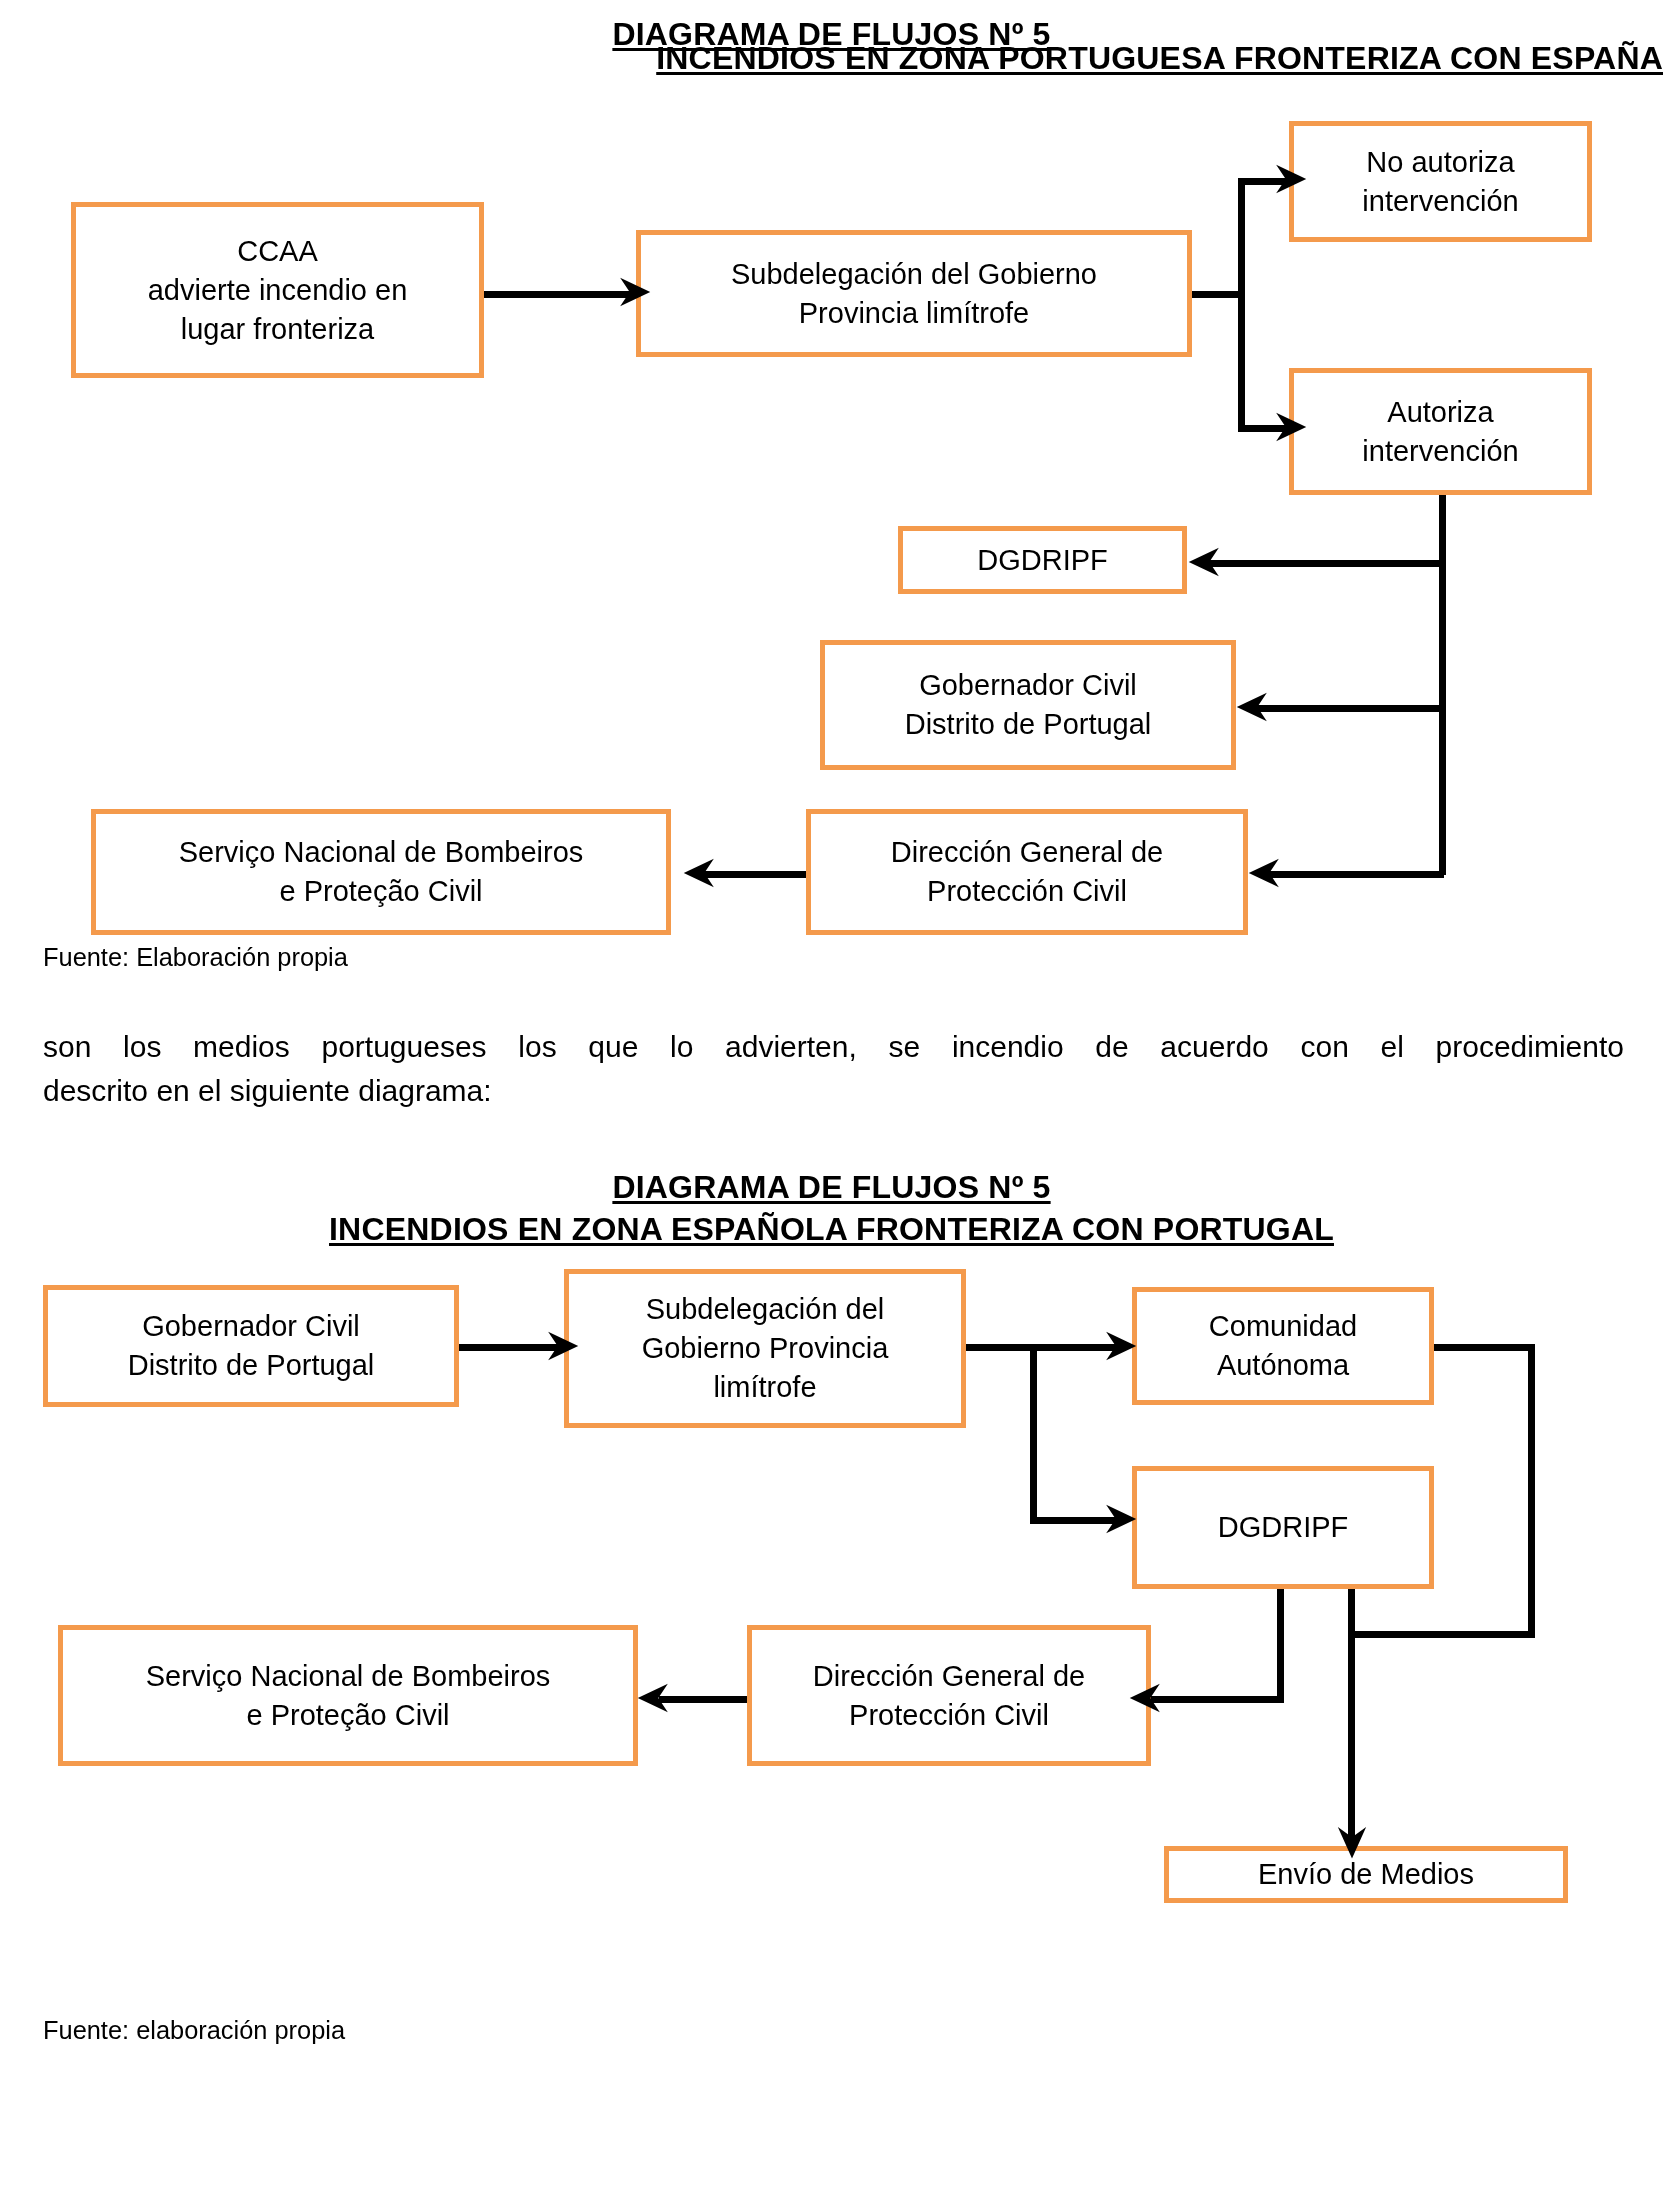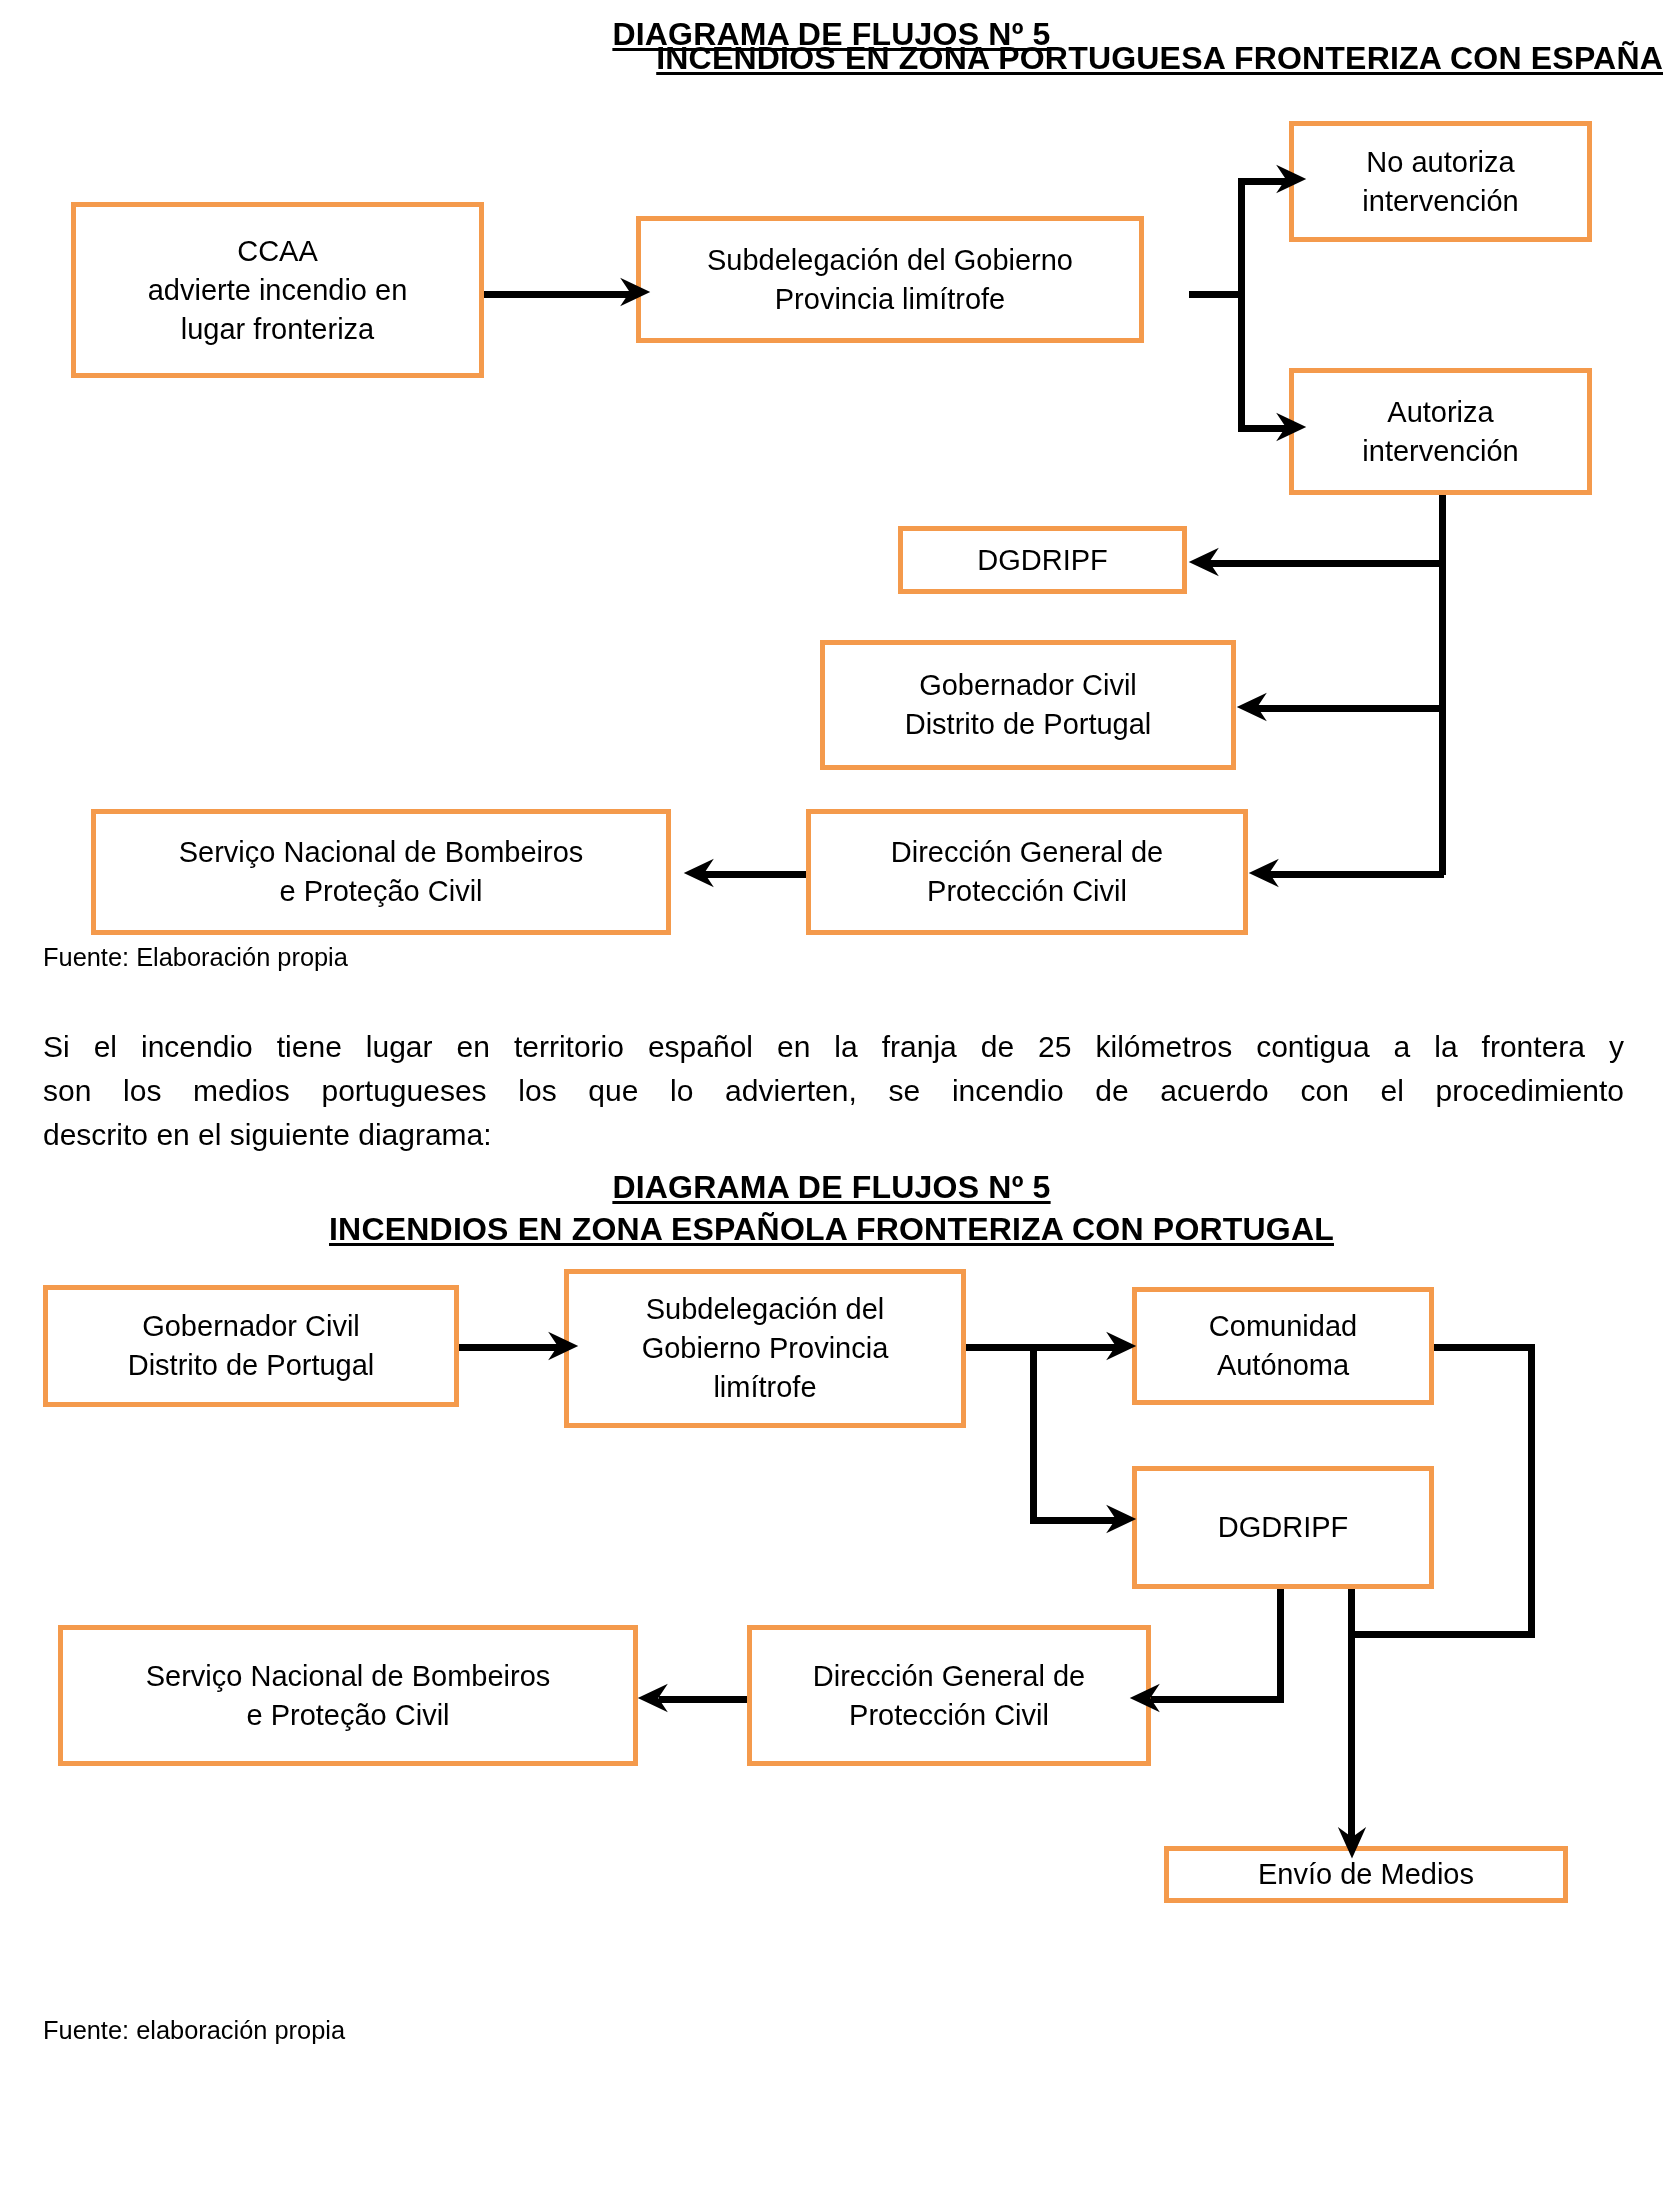--- a/index.html
+++ b/index.html
@@ -143,21 +143,21 @@
         <path d="M40 6 L2 24 L40 42 L28 24 Z" fill="#000"></path>
       </svg>
   </div>
 
   <div class="node" style="left:71px; top:202px; width:413px; height:176px;">
     <span class="lbl" style="white-space:pre-line;">CCAA
 advierte incendio en
 lugar fronteriza</span>
   </div>
 
-  <div class="node" style="left:636px; top:216px; width:508px; height:127px;">
+  <div class="node" style="left:636px; top:230px; width:556px; height:127px;">
     <span class="lbl" style="white-space:pre-line;">Subdelegación del Gobierno
 Provincia limítrofe</span>
   </div>
 
   <div class="node" style="left:1289px; top:121px; width:303px; height:121px;">
     <span class="lbl" style="white-space:pre-line;">No autoriza
 intervención</span>
   </div>
 
   <div class="node" style="left:1289px; top:368px; width:303px; height:127px;">
@@ -180,21 +180,20 @@
   </div>
 
   <div class="node" style="left:91px; top:809px; width:580px; height:126px;">
     <span class="lbl" style="white-space:pre-line;">Serviço Nacional de Bombeiros
 e Proteção Civil</span>
   </div>
 
   <div class="fuente fuente1">Fuente: Elaboración propia</div>
 
   <div class="para">
-    <div style="text-align:justify; text-align-last:justify;">Si el incendio tiene lugar en territorio español en la franja de 25 kilómetros contigua a la frontera y</div>
     <div style="text-align:justify; text-align-last:justify;">son los medios portugueses los que lo advierten, se incendio de acuerdo con el procedimiento</div>
     <div class="lastline">descrito en el siguiente diagrama:</div>
   </div>
 
   <div class="doc-title t2a">
     <span>DIAGRAMA DE FLUJOS Nº 5</span>
   </div>
   <div class="doc-title t2b">
     <span>INCENDIOS EN ZONA ESPAÑOLA FRONTERIZA CON PORTUGAL</span>
   </div>

